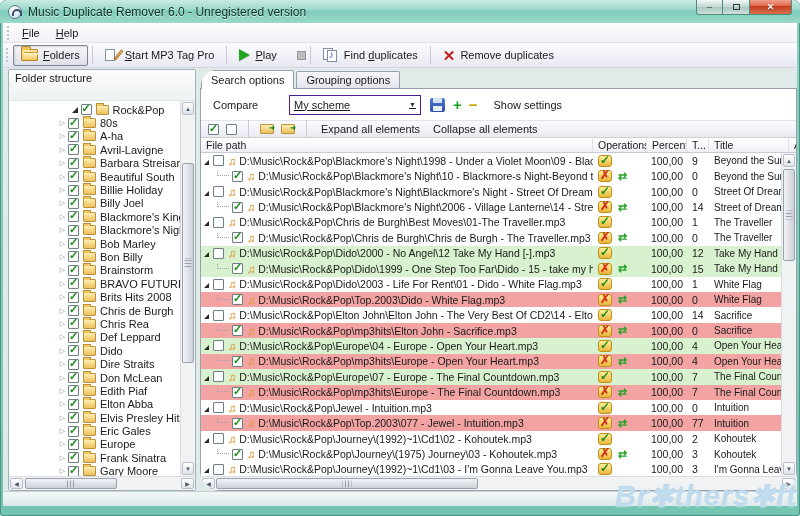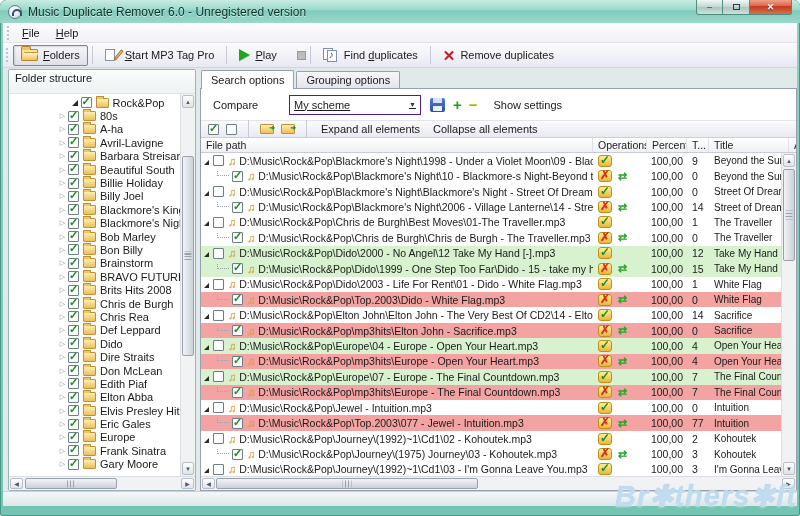--- a/index.html
+++ b/index.html
@@ -51,21 +51,21 @@
   .icon-find{width:16px;height:14px;position:relative;flex:0 0 auto;}
   .icon-find .p1,.icon-find .p2{position:absolute;width:10px;height:12px;background:#fff;border:1px solid #7d90a8;}
   .icon-find .p1{left:0;top:0;}
   .icon-find .p2{left:4px;top:2px;}
   .icon-find .nt{position:absolute;left:6px;top:1px;font-size:10px;color:#2b4fd0;font-weight:bold;}
   .icon-remove{color:#c22020;font-size:15px;font-weight:bold;line-height:1;flex:0 0 auto;}
   
   .content{flex:1;display:flex;gap:4px;padding:1px 0 0 5px;overflow:hidden;}
   .panel{background:#fff;border:1px solid #9cb2ba;border-radius:2px;display:flex;flex-direction:column;overflow:hidden;}
   .left-panel{width:188px;flex:0 0 auto;}
-  .panel-header{height:24px;padding:2px 6px;background:linear-gradient(#fcfdfd,#eef2f2);
+  .panel-header{height:31px;padding:2px 6px;background:linear-gradient(#fcfdfd,#eef2f2);
     border-bottom:1px solid #dde4e6;flex:0 0 auto;}
   .tree{flex:1;position:relative;overflow:hidden;padding-top:2px;}
   .titem{height:13.4px;display:flex;align-items:center;white-space:nowrap;}
   .titem .texp{width:11px;font-size:7px;color:#7a8a94;text-align:center;flex:0 0 auto;}
   .tri-exp{width:0;height:0;border-bottom:6px solid #2a2a2a;border-left:6px solid transparent;flex:0 0 auto;margin:0 3px 0 2px;}
   .cb{width:11px;height:11px;background:#fff;border:1px solid #6f7f86;border-radius:1px;position:relative;flex:0 0 auto;
     box-shadow:inset 0 0 1px #b8c8d0;}
   .cb.checked::after{content:"✓";position:absolute;left:0px;top:-3px;font-size:11px;font-weight:bold;color:#1f8e1f;}
   .tfolder{width:13px;height:10px;margin:0 4px;position:relative;border-radius:1px;flex:0 0 auto;
     background:linear-gradient(#fdeeb0,#ecc05c);border:1px solid #bb913a;}
@@ -84,21 +84,21 @@
     background:repeating-linear-gradient(0deg,#9aa2ae 0 1px,transparent 1px 3px);}
   .hscroll{height:14px;background:#f1f2f4;border-top:1px solid #dadde1;position:relative;flex:0 0 auto;}
   .hbtn{position:absolute;top:1px;bottom:1px;width:13px;display:flex;align-items:center;justify-content:center;
     font-size:6px;color:#4c5a66;background:linear-gradient(#fefefe,#dfe3e8);border:1px solid #b9bec8;border-radius:2px;}
   .hbtn.left{left:1px;} .hbtn.right{right:1px;}
   .hthumb{position:absolute;top:1px;bottom:1px;background:linear-gradient(#f2f3f6,#ccd1d9);
     border:1px solid #99a1ad;border-radius:2px;}
   .hthumb::after{content:"";position:absolute;left:50%;top:50%;width:9px;height:7px;transform:translate(-50%,-50%);
     background:repeating-linear-gradient(90deg,#9aa2ae 0 1px,transparent 1px 3px);}
   
-  .right-panel{flex:1;display:flex;flex-direction:column;overflow:hidden;}
+  .right-panel{flex:1;display:flex;flex-direction:column;overflow:hidden;border-radius:20px;}
   .tabstrip{height:19px;display:flex;align-items:flex-end;padding-left:1px;flex:0 0 auto;position:relative;z-index:2;}
   .tab{height:17px;padding:2px 9px;border:1px solid #98a0b0;border-bottom:none;border-radius:2px 2px 0 0;
     background:linear-gradient(#f7f7fa,#e4e4ec);margin-right:2px;white-space:nowrap;}
   .tab.active{height:19px;background:#fff;margin-bottom:-1px;padding-top:3px;}
   .rp-body{flex:1;background:#fff;border:1px solid #98a0b0;display:flex;flex-direction:column;overflow:hidden;}
   .compare-row{height:31px;display:flex;align-items:center;background:#fff;flex:0 0 auto;padding-left:12px;gap:0;}
   .compare-label{width:76px;}
   .combo{width:132px;height:20px;border:1px solid #4c1d95;background:#fff;display:flex;align-items:center;
     padding:0 4px;justify-content:space-between;text-decoration:underline;}
   .combo .arr{font-size:7px;color:#333;}

